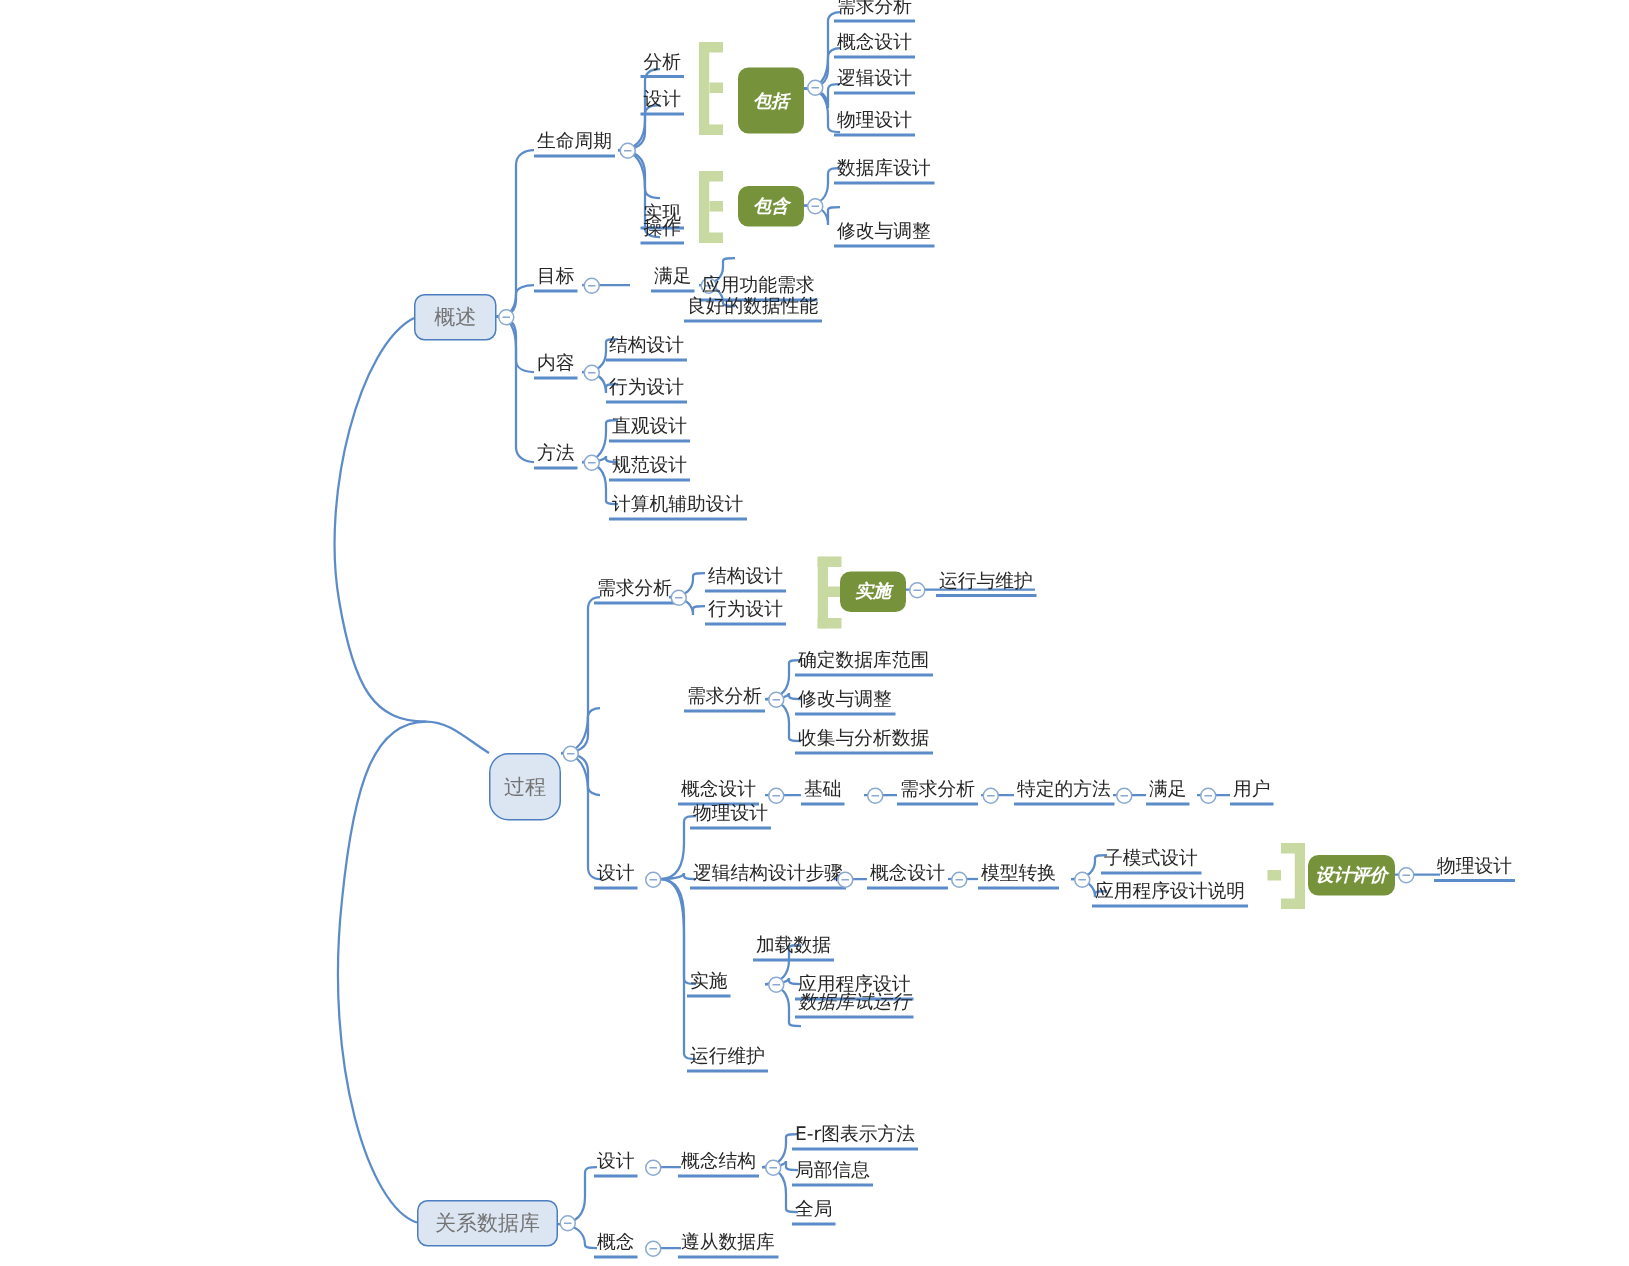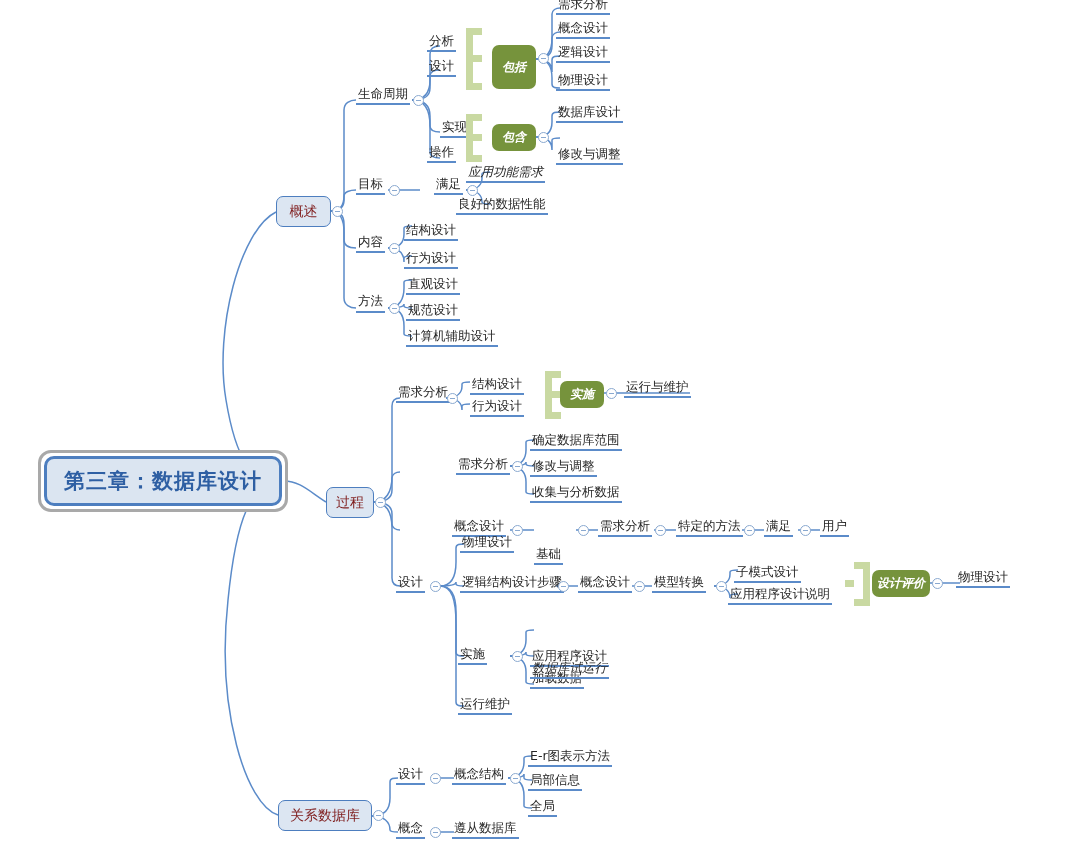--- a/index.html
+++ b/index.html
@@ -12,21 +12,21 @@
     border:3px solid #a9a9a9;border-radius:13px;background:#ffffff;padding:3px;}
   .root-inner{box-sizing:border-box;width:100%;height:100%;
     border:3px solid #4d7ebf;border-radius:10px;background:#dbe5f1;
     display:flex;align-items:center;justify-content:center;}
   .root-inner span{color:#2e5fa3;font-size:21px;font-weight:bold;letter-spacing:1px;}
 
   
   .box-node{position:absolute;box-sizing:border-box;
     border:1.4px solid #4d7ebf;border-radius:7px;background:#dce6f2;
     display:flex;align-items:center;justify-content:center;}
-  .box-node span{color:#7f1d1d;font-size:14px;}
+  .box-node span{color:#737373;font-size:14px;}
 
   
   .green-node{position:absolute;box-sizing:border-box;border-radius:7px;
     background:#76933c;display:flex;align-items:center;justify-content:center;}
   .green-node span{color:#ffffff;font-size:12px;font-weight:bold;font-style:italic;}
 
   
   .tnode{position:absolute;white-space:nowrap;color:#262626;font-size:12.5px;
     line-height:15px;padding:0 2px 2px 2px;
     border-bottom:2px solid #5b8bc9;}
@@ -156,53 +156,48 @@
 
       <path d="M432,778 L454,778"></path>
       <path d="M508,778 C520,778 524,770 524,762 L524,758 C524,756 528,756 532,756"></path>
       <path d="M508,778 C520,778 524,776 524,774 L524,778 C524,780 528,780 532,780"></path>
       <path d="M508,778 C520,778 524,786 524,796 L524,806 C524,808 528,808 532,808"></path>
 
       <path d="M432,832 L454,832"></path>
     </g>
   </svg>
 
-  <div class="root-node" style="left:38px;top:450px;width:250px;height:62px;">
-    <div class="root-inner">
-      <span>第三章：数据库设计</span>
-    </div>
-  </div>
 
   <div class="box-node" style="left:276px;top:196px;width:55px;height:31px;">
     <span>概述</span>
   </div>
   <div class="cicon" style="left:332px;top:206px;"></div>
 
-  <div class="box-node" style="left:326px;top:487px;width:48px;height:31px;">
+  <div class="box-node" style="left:326px;top:502px;width:48px;height:45px;border-radius:13px;">
     <span>过程</span>
   </div>
   <div class="cicon" style="left:375px;top:497px;"></div>
 
   <div class="box-node" style="left:278px;top:800px;width:94px;height:31px;">
     <span>关系数据库</span>
   </div>
   <div class="cicon" style="left:373px;top:810px;"></div>
 
   <div class="tnode" style="left:356px;top:86px;">
     <span>生命周期</span>
   </div>
   <div class="cicon" style="left:413px;top:95px;"></div>
 
   <div class="tnode" style="left:427px;top:33px;">
     <span>分析</span>
   </div>
   <div class="tnode" style="left:427px;top:58px;">
     <span>设计</span>
   </div>
-  <div class="tnode" style="left:427px;top:119px;margin-left:13px;">
+  <div class="tnode" style="left:427px;top:134px;">
     <span>实现</span>
   </div>
   <div class="tnode" style="left:427px;top:144px;">
     <span>操作</span>
   </div>
 
   <div class="brace" style="left:466px;top:28px;width:25px;height:62px;">
     <div class="bar"></div>
     <div class="cap" style="top:0;"></div>
     <div class="cap" style="bottom:0;"></div>
@@ -244,39 +239,39 @@
   </div>
 
   <div class="tnode" style="left:356px;top:176px;">
     <span>目标</span>
   </div>
   <div class="cicon" style="left:389px;top:185px;"></div>
   <div class="tnode" style="left:434px;top:176px;">
     <span>满足</span>
   </div>
   <div class="cicon" style="left:467px;top:185px;"></div>
-  <div class="tnode" style="left:466px;top:164px;font-style:italic;">
+  <div class="tnode" style="left:466px;top:182px;">
     <span>应用功能需求</span>
   </div>
   <div class="tnode" style="left:456px;top:196px;text-align:center;">
     <span>良好的数据性能</span>
   </div>
 
   <div class="tnode" style="left:356px;top:234px;">
     <span>内容</span>
   </div>
   <div class="cicon" style="left:389px;top:243px;"></div>
   <div class="tnode" style="left:404px;top:222px;">
     <span>结构设计</span>
   </div>
   <div class="tnode" style="left:404px;top:250px;">
     <span>行为设计</span>
   </div>
 
-  <div class="tnode" style="left:356px;top:294px;font-family:Liberation Serif, serif;">
+  <div class="tnode" style="left:356px;top:294px;">
     <span>方法</span>
   </div>
   <div class="cicon" style="left:389px;top:303px;"></div>
   <div class="tnode" style="left:406px;top:276px;">
     <span>直观设计</span>
   </div>
   <div class="tnode" style="left:406px;top:302px;">
     <span>规范设计</span>
   </div>
   <div class="tnode" style="left:406px;top:328px;">
@@ -320,21 +315,21 @@
     <span>修改与调整</span>
   </div>
   <div class="tnode" style="left:530px;top:484px;">
     <span>收集与分析数据</span>
   </div>
 
   <div class="tnode" style="left:452px;top:518px;">
     <span>概念设计</span>
   </div>
   <div class="cicon" style="left:512px;top:525px;"></div>
-  <div class="tnode" style="left:534px;top:518px;margin-top:28px;">
+  <div class="tnode" style="left:534px;top:518px;">
     <span>基础</span>
   </div>
   <div class="cicon" style="left:578px;top:525px;"></div>
   <div class="tnode" style="left:598px;top:518px;">
     <span>需求分析</span>
   </div>
   <div class="cicon" style="left:655px;top:525px;"></div>
   <div class="tnode" style="left:676px;top:518px;">
     <span>特定的方法</span>
   </div>
@@ -387,21 +382,21 @@
   </div>
   <div class="cicon" style="left:932px;top:578px;"></div>
   <div class="tnode" style="left:956px;top:569px;">
     <span>物理设计</span>
   </div>
 
   <div class="tnode" style="left:458px;top:646px;">
     <span>实施</span>
   </div>
   <div class="cicon" style="left:512px;top:651px;"></div>
-  <div class="tnode" style="left:530px;top:622px;margin-top:48px;">
+  <div class="tnode" style="left:502px;top:622px;">
     <span>加载数据</span>
   </div>
   <div class="tnode" style="left:530px;top:648px;">
     <span>应用程序设计</span>
   </div>
   <div class="tnode" style="left:530px;top:660px;font-style:italic;">
     <span>数据库试运行</span>
   </div>
 
   <div class="tnode" style="left:458px;top:696px;">

